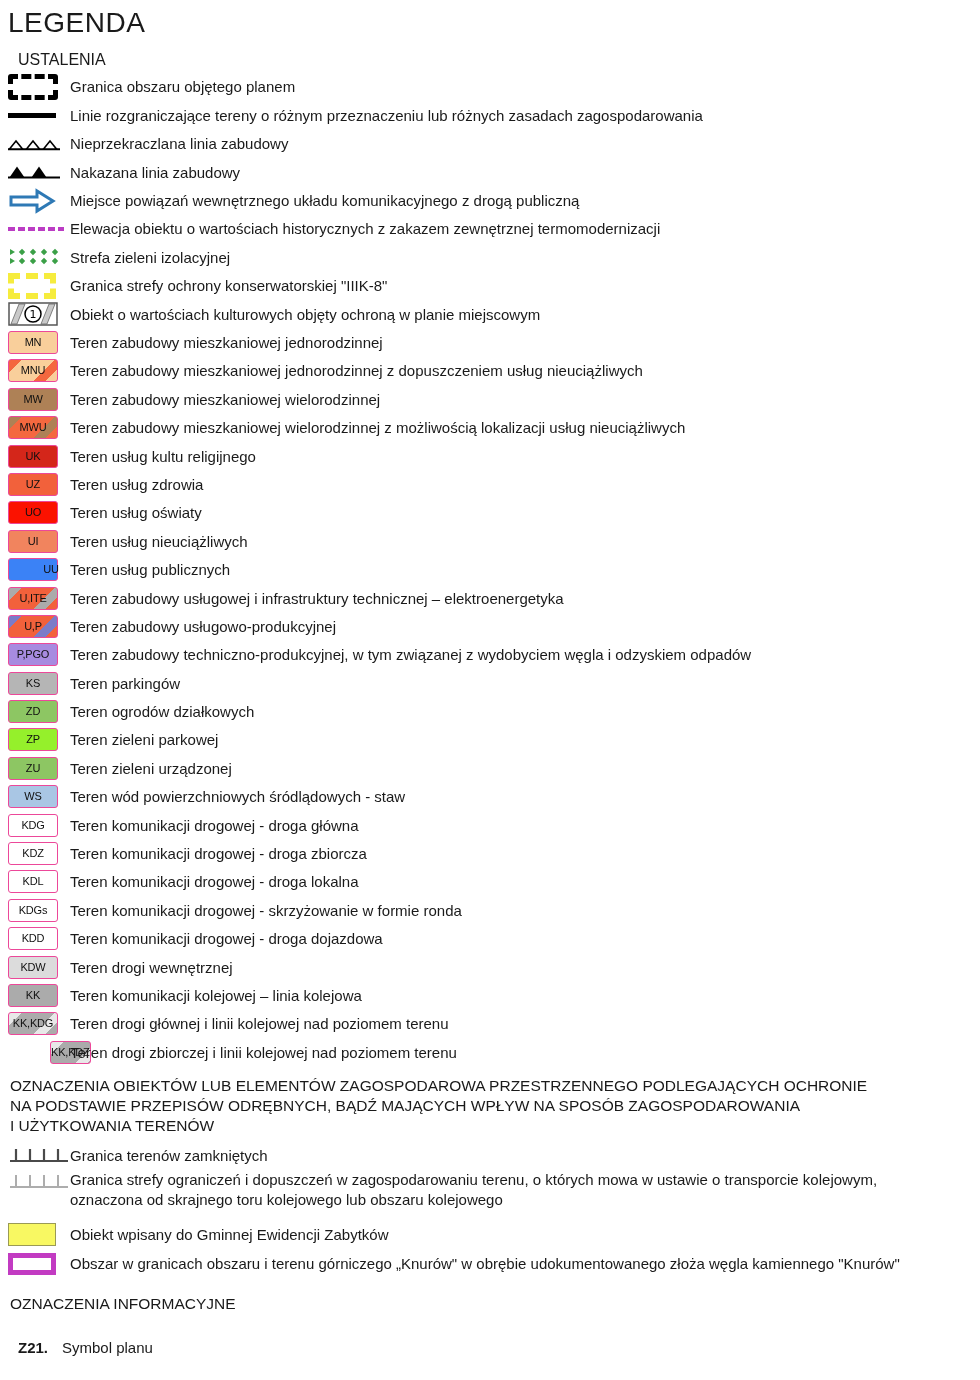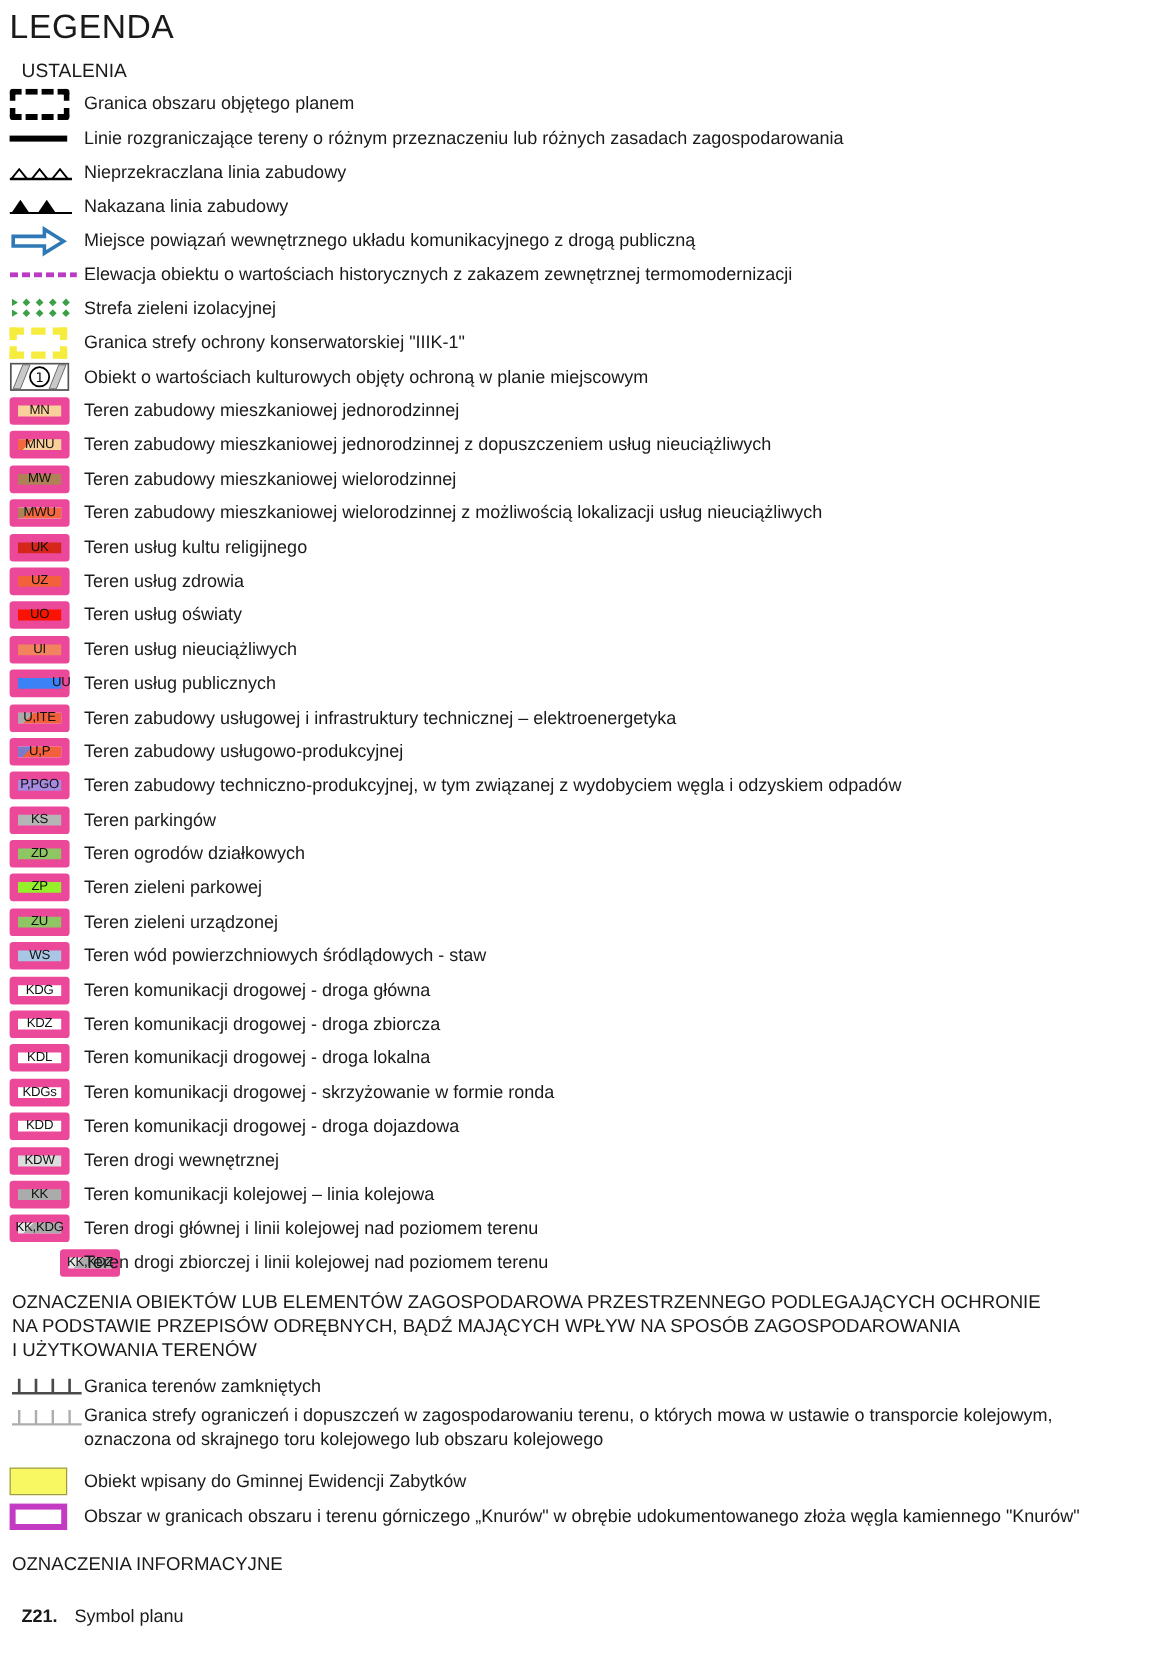--- a/index.html
+++ b/index.html
@@ -13,21 +13,21 @@
   .lbl{font-size:15px;white-space:nowrap;}
   .lbl.wrap{white-space:normal;max-width:880px;line-height:20px;}
   
   .plan-border{width:40px;height:16px;border:5px dashed #000;border-radius:3px;background:#fff;}
   .thick-line{width:48px;height:5px;background:#000;}
   .pdash{width:56px;height:4px;background:repeating-linear-gradient(90deg,#BB3CC4 0 7px,transparent 7px 10px);}
   .ydash{width:36px;height:14px;border:6px dashed #F6EC3D;background:#fff;}
   .ybox{width:46px;height:21px;background:#F8F862;border:1px solid #9A9A55;}
   .mbox{width:38px;height:12px;border:5px solid #C23BC2;background:#fff;}
   
-  .swatch{box-sizing:border-box;width:50px;height:23px;border:7px solid #ec4899;border-radius:3px;
+  .swatch{box-sizing:border-box;width:50px;height:23px;border:1px solid #ec4899;border-radius:3px;
           display:flex;align-items:center;justify-content:center;}
   .code{font-size:11px;letter-spacing:-.2px;color:#101010;line-height:1;}
   
   .sec2-h{margin:10px 0 6px 10px;font-size:15.5px;line-height:20px;}
   .sec2-h div{white-space:nowrap;}
   .row.tall{height:auto;min-height:50px;align-items:flex-start;padding-top:2px;}
   .row.tall .sym{margin-top:2px;}
   .sec3-h{margin:16px 0 0 10px;font-size:15.5px;}
   .zrow{display:flex;align-items:center;margin-top:26px;padding-left:18px;}
   .zcode{font-weight:bold;font-size:15px;width:44px;}
@@ -112,21 +112,21 @@
           </g>
         </svg>
       </span>
       <span class="lbl">Strefa zieleni izolacyjnej</span>
     </div>
 
     <div class="row">
       <span class="sym">
           <span class="ydash"></span>
         </span>
-      <span class="lbl">Granica strefy ochrony konserwatorskiej "IIIK-1"</span>
+      <span class="lbl">Granica strefy ochrony konserwatorskiej "IIIK-8"</span>
     </div>
 
     <div class="row">
       <span class="sym">
         <svg width="50" height="24">
           <rect x="1" y="1" width="48" height="22" fill="#fff" stroke="#555" stroke-width="1.5"></rect>
           <path d="M3 22 L11 2 L17 2 L9 22 Z" stroke="#666" stroke-width="0.8" fill="#C9C9C9"></path>
           <path d="M33 22 L41 2 L47 2 L39 22 Z" stroke="#666" stroke-width="0.8" fill="#C9C9C9"></path>
           <circle cx="25" cy="12" r="8" fill="#fff" stroke="#000" stroke-width="1.5"></circle>
           <text x="25" y="16" text-anchor="middle" font-size="11" font-family="DejaVu Sans, sans-serif">1</text>

